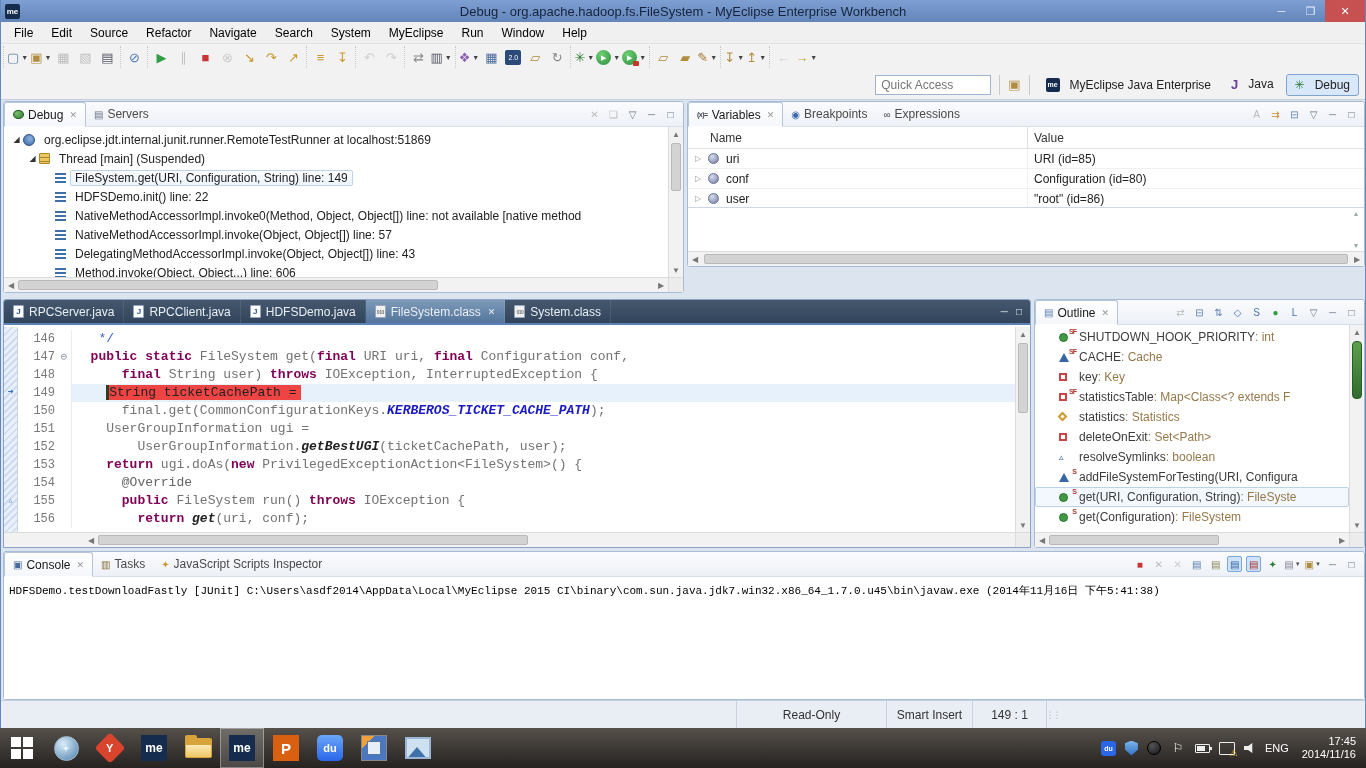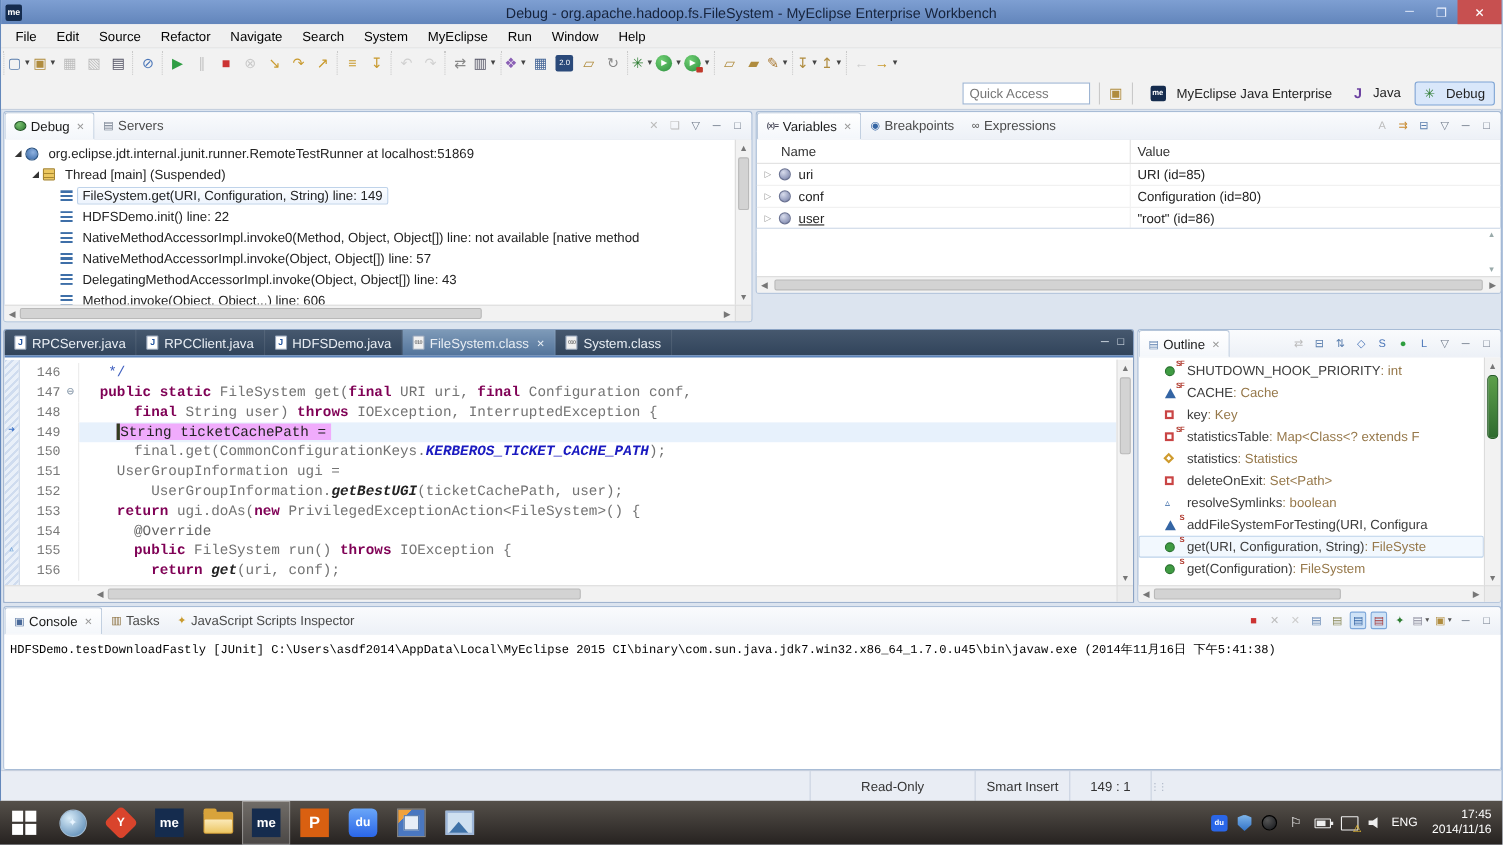--- a/index.html
+++ b/index.html
@@ -94,21 +94,21 @@
 .doc{width:11px;height:13px;background:#fff;border:1px solid #97a6bb;border-radius:1px;font-size:8px;font-weight:bold;color:#2456a0;display:flex;align-items:center;justify-content:center;flex:none}
 .doc.cls{color:#777;font-size:5px;background:#f0f0f0;letter-spacing:-.5px}
 #edBody{position:absolute;top:27px;left:0;right:15px;bottom:15px;overflow:hidden;font-family:"Liberation Mono","DejaVu Sans Mono",monospace;font-size:13px;padding-top:3px;background:#fff}
 #edBody::before{content:"";position:absolute;left:0;top:0;bottom:0;width:13px;background:repeating-linear-gradient(135deg,#cfdcef 0 2px,#e9f0f9 2px 5px);border-right:1px solid #c6d4e6}
 .crow{display:flex;height:18px;line-height:18px;white-space:pre;position:relative}
 .cm{width:13px;flex:none;text-align:center;font-size:10px;line-height:18px;z-index:1}
 .cn{width:40px;flex:none;text-align:right;color:#787878;padding-right:2px;font-size:12px;font-family:"Liberation Mono",monospace}
 .cf{width:15px;flex:none;color:#8899aa;font-size:11px;text-align:center;border-right:1px solid #ececec}
 .cc{flex:1;padding-left:3px}
 .crow.cur .cc{background:#e7f1fc}
-.seg-hl{background:#f0abfc;border-left:3px solid #323c1e;padding-right:5px}
+.seg-hl{background:#ef4444;border-left:3px solid #323c1e;padding-right:5px}
 .seg-k{color:#7f0055;font-weight:bold}
 .seg-c{color:#1a1ac0;font-weight:bold;font-style:italic}
 .seg-m{font-style:italic;font-weight:bold}
 .seg-a{color:#646464}
 .seg-j{color:#3f5fbf}
 .seg-p{color:#737373}
 .mk-ip{color:#3c72c8}
 .mk-caller{color:#68a0d8}
 
 
@@ -491,21 +491,21 @@
             <span class="vexp">▷</span>
             <span class="vball"></span>
             <span style="margin-left: 3px;">conf</span>
           </div>
           <div class="vc2">Configuration  (id=80)</div>
         </div>
         <div class="vrow">
           <div class="vc1">
             <span class="vexp">▷</span>
             <span class="vball"></span>
-            <span style="margin-left: 3px; text-decoration: underline;">user</span>
+            <span style="margin-left: 3px;">user</span>
           </div>
           <div class="vc2">"root" (id=86)</div>
         </div>
         <div class="vrow">
           <div class="vc1"></div>
           <div class="vc2"></div>
         </div>
         <div class="vrow">
           <div class="vc1"></div>
           <div class="vc2"></div>

